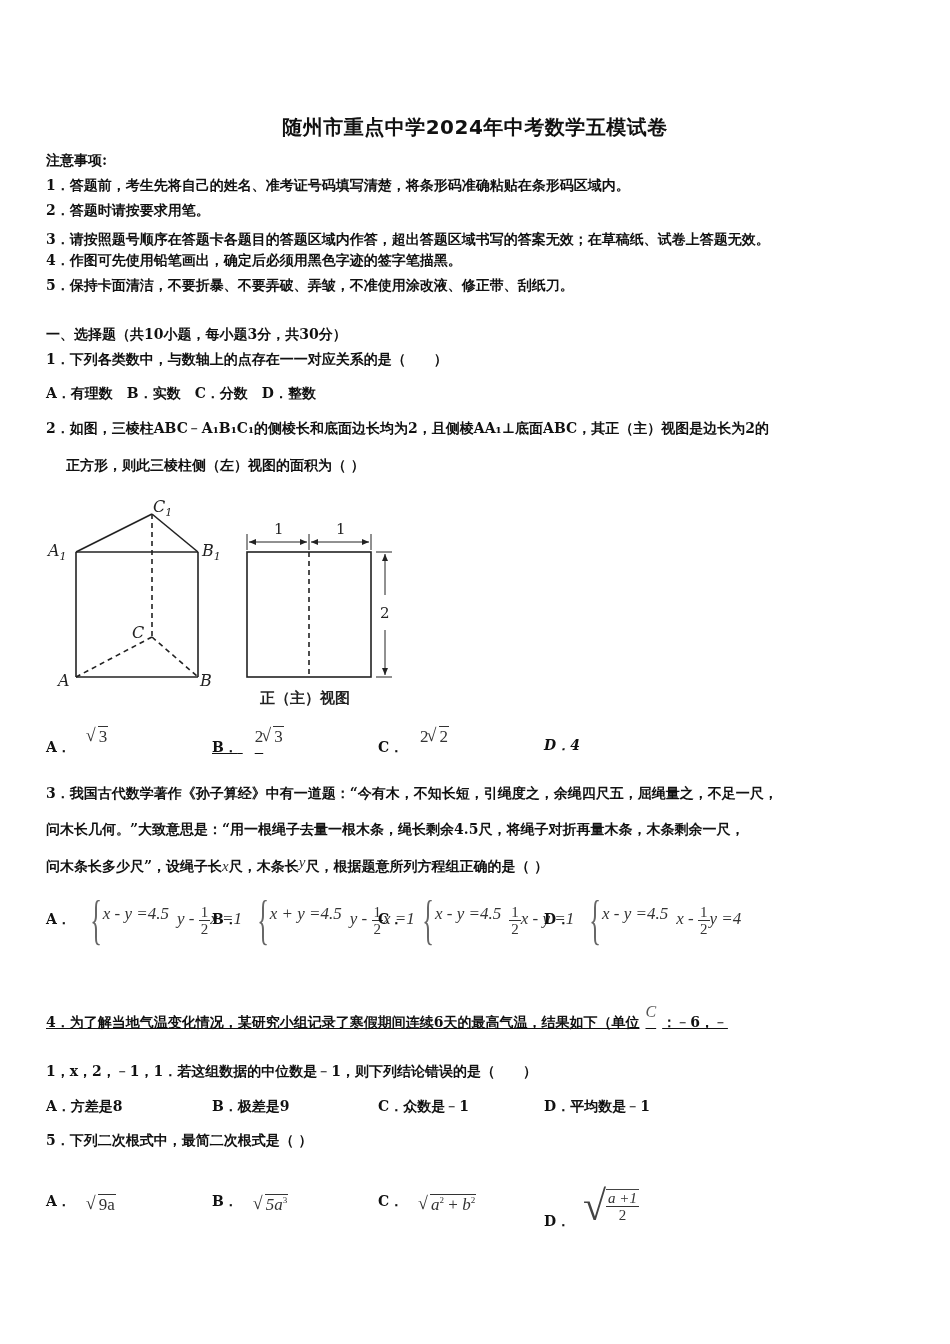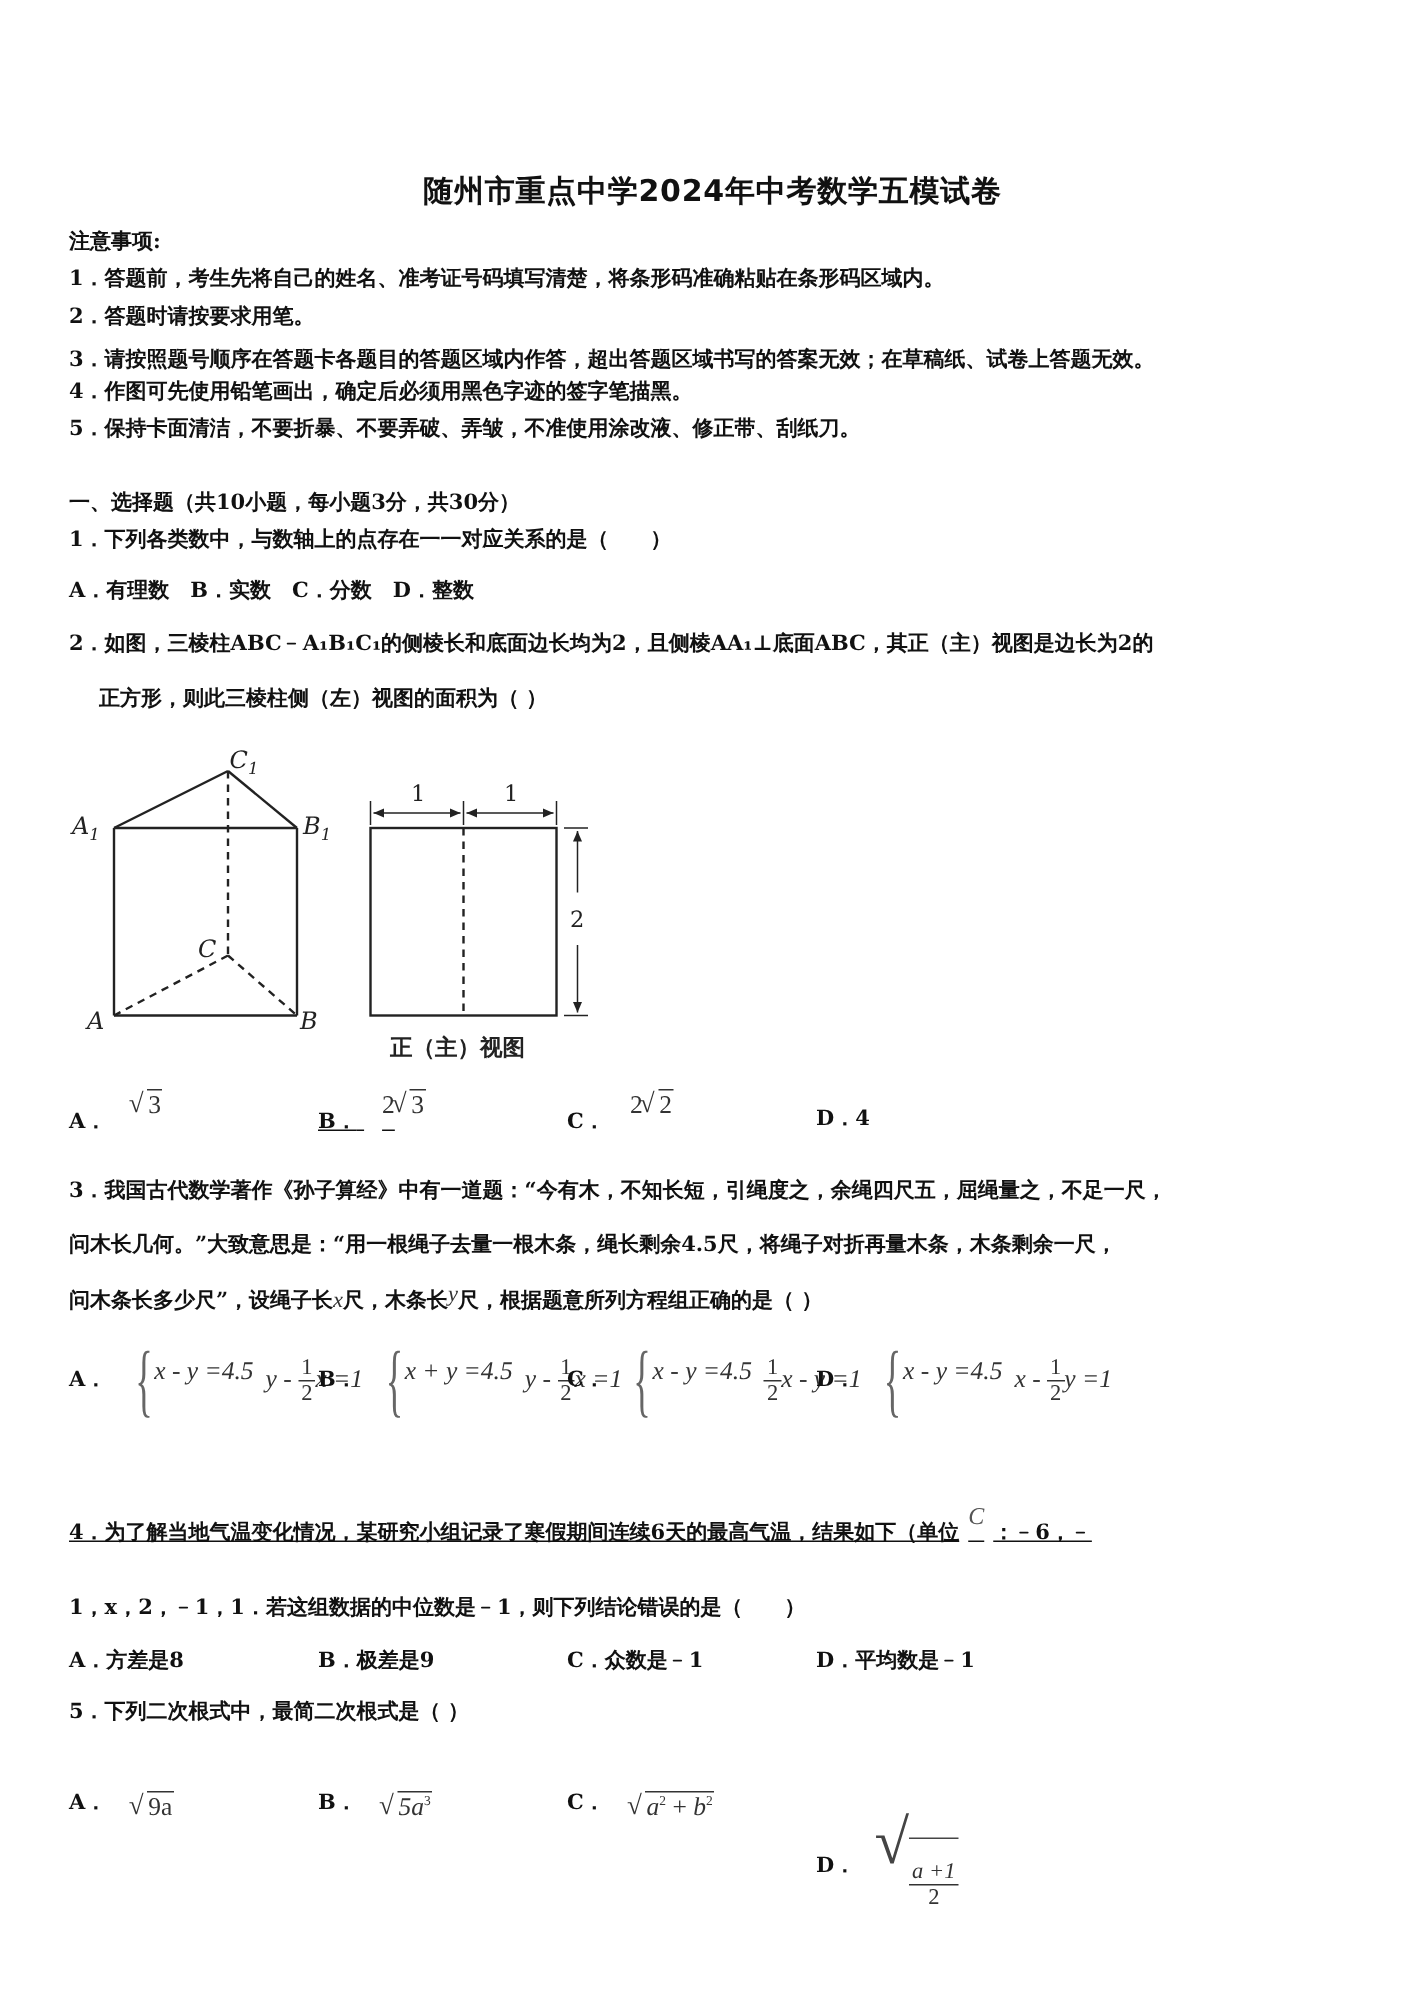--- a/index.html
+++ b/index.html
@@ -94,21 +94,21 @@
   <span class="math sqrt" style="position:relative; top:-10px; margin-left:12px;"><span class="rad">3</span></span>
 </div>
 <div class="abs opt" style="top:737px; left:212px;text-decoration:underline;">
   <span>B．</span>
   <span class="math" style="position:relative; top:-10px; margin-left:12px;"><span>2</span><span class="sqrt"><span class="rad">3</span></span></span>
 </div>
 <div class="abs opt" style="top:737px; left:378px;">
   <span>C．</span>
   <span class="math" style="position:relative; top:-10px; margin-left:12px;margin-top:40px;"><span>2</span><span class="sqrt"><span class="rad">2</span></span></span>
 </div>
-<div class="abs opt" style="top:737px; left:544px;">
+<div class="abs opt" style="top:737px; left:544px;font-style:italic;">
   <span>D．</span><span>4</span>
 </div>
 
 <div class="abs line" style="top:785px;">3．我国古代数学著作《孙子算经》中有一道题：“今有木，不知长短，引绳度之，余绳四尺五，屈绳量之，不足一尺，</div>
 <div class="abs line" style="top:821px;">问木长几何。”大致意思是：“用一根绳子去量一根木条，绳长剩余4.5尺，将绳子对折再量木条，木条剩余一尺，</div>
 <div class="abs line" style="top:858px;">
   <span>问木条长多少尺”，设绳子长</span><span class="math mi" style="font-size:15px;">x</span><span>尺，木条长</span><span class="math mi" style="font-size:15px;position:relative;top:-4px;">y</span><span>尺，根据题意所列方程组正确的是（ ）</span>
 </div>
 
 <div class="abs opt" style="top:893px; left:46px; display:flex; align-items:center;">
@@ -152,21 +152,21 @@
 </div>
 <div class="abs opt" style="top:893px; left:544px; display:flex; align-items:center;">
   <span>D．</span>
   <span class="math sys" style="margin-left:12px;">
       <span class="brace">{</span>
       <span class="rows">
         <span class="mi">x - y =4.5</span>
         <span><span class="mi">x - </span><span class="frac">
             <span class="num">1</span>
             <span>2</span>
-          </span><span class="mi">y =1</span></span>
+          </span><span class="mi">y =4</span></span>
       </span>
     </span>
 </div>
 
 <div class="abs line" style="top:1013px;text-decoration:underline;">
   <span>4．为了解当地气温变化情况，某研究小组记录了寒假期间连续6天的最高气温，结果如下（单位</span><span class="math mi" style="font-size:16px;position:relative;top:-10px;margin:0 6px;color:#555;">C</span><span>：﹣6，﹣</span>
 </div>
 <div class="abs line" style="top:1063px;">1，x，2，﹣1，1．若这组数据的中位数是﹣1，则下列结论错误的是（　　）</div>
 <div class="abs opt" style="top:1098px; left:46px;">A．方差是8</div>
 <div class="abs opt" style="top:1098px; left:212px;">B．极差是9</div>
@@ -184,18 +184,18 @@
   <span class="math sqrt" style="margin-left:12px; top:4px;"><span class="rad"><span class="mi">5a</span><sup>3</sup></span></span>
 </div>
 <div class="abs opt" style="top:1191px; left:378px;">
   <span>C．</span>
   <span class="math sqrt" style="margin-left:12px; top:4px;"><span class="rad"><span class="mi">a</span><sup>2</sup> + <span class="mi">b</span><sup>2</sup></span></span>
 </div>
 <div class="abs opt" style="top:1191px; left:544px;">
   <span>D．</span>
   <span class="math" style="display:inline-flex; align-items:center; margin-left:8px; position:relative; top:-6px;">
     <span style="font-size:42px; line-height:42px; font-weight:100; color:#444;">√</span>
-    <span class="frac" style="border-top:1px solid #444; padding-top:14px;margin-top:40px;">
+    <span class="frac" style="border-top:1px solid #444; padding-top:0;">
         <span class="num mi">a +1</span>
         <span>2</span>
       </span>
   </span>
 </div>
 
 </body></html>

